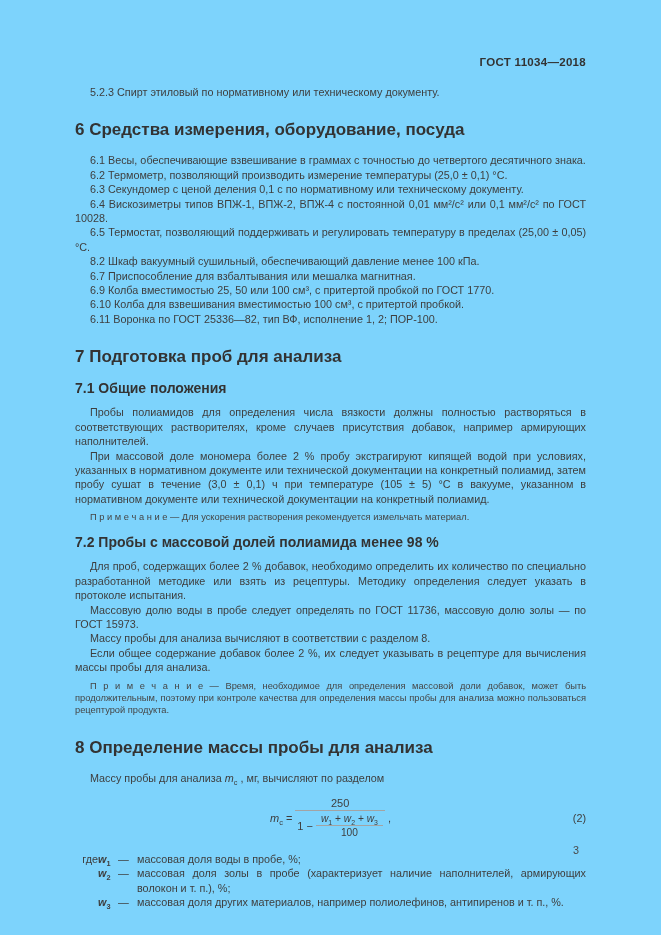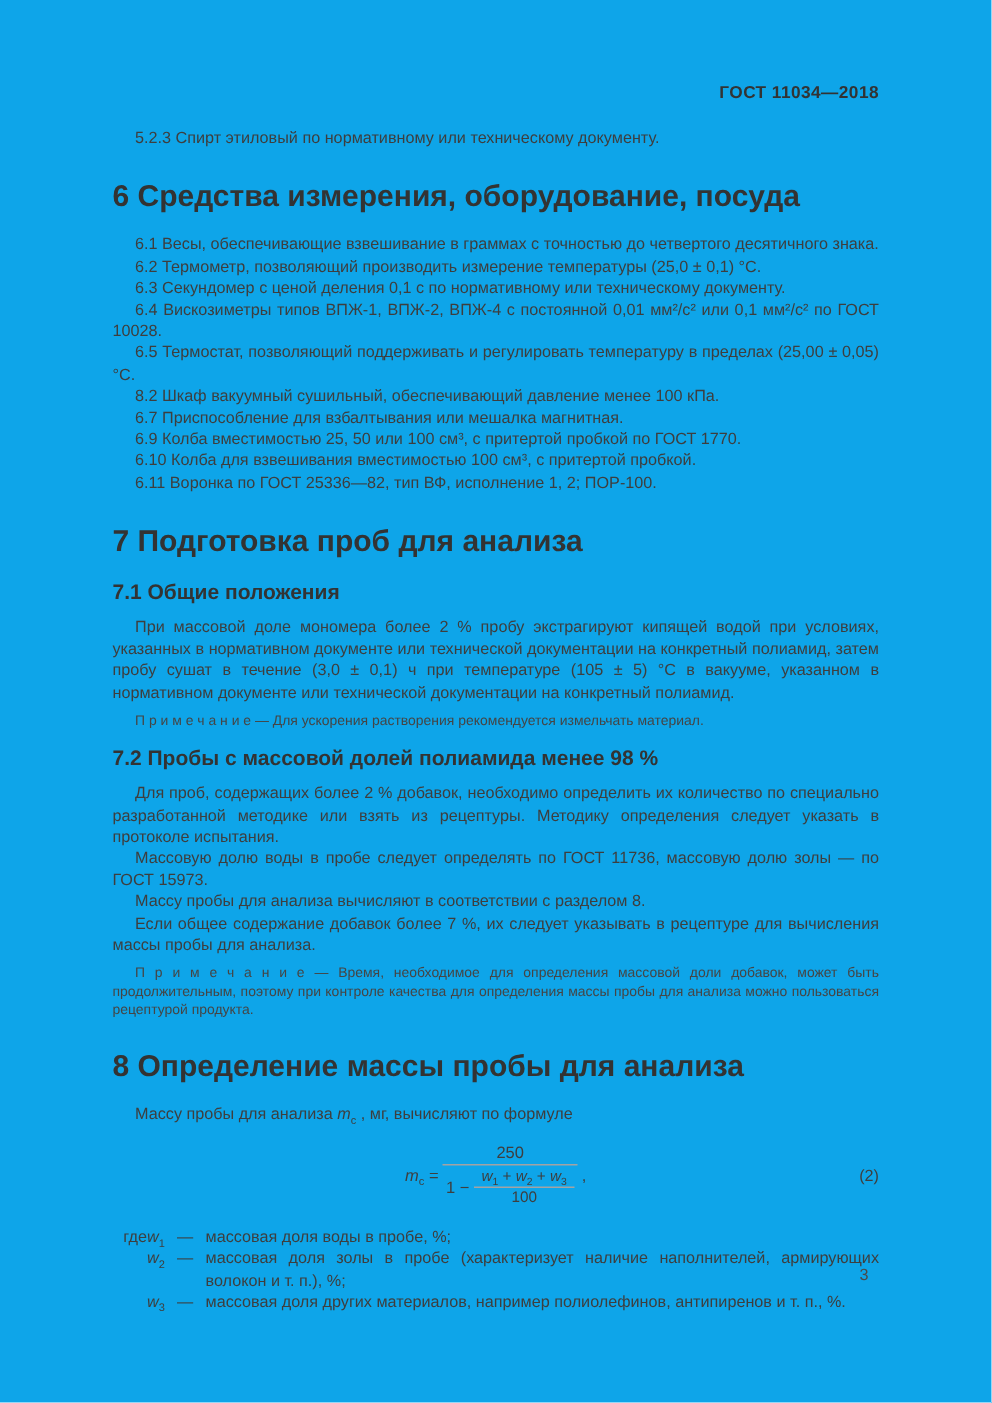--- a/index.html
+++ b/index.html
@@ -1,46 +1,46 @@
 <!DOCTYPE html>
 <html lang="ru"><head>
 <meta charset="utf-8">
 <style>
   html,body{margin:0;padding:0;background:#ffffff;}
   .page{
     position:relative;
     width:661px;height:935px;
-    background:#0ea5e9;
+    background:#7dd3fc;
     font-family:"Liberation Sans",sans-serif;
     color:#3e3e3e;
     overflow:hidden;
   }
   .content{position:absolute;left:75px;top:56px;width:511px;}
   .doc-header{text-align:right;font-weight:bold;font-size:11.5px;color:#333;letter-spacing:0.3px;}
   .list-block{margin-top:17px;}
   p.para{margin:0;text-indent:15px;text-align:justify;font-size:10.8px;line-height:14.4px;}
-  .h1{font-size:20px;font-weight:bold;color:#333;margin:21px 0 13px 0;}
+  .h1{font-size:17px;font-weight:bold;color:#333;margin:21px 0 13px 0;}
   .h2{font-size:14px;font-weight:bold;color:#333;margin:11px 0 9px 0;}
   .note{font-size:9.3px;line-height:12.3px;margin:5px 0 7px 0;text-align:justify;text-indent:15px;color:#454545;}
   sub{font-size:0.68em;line-height:0;}
   i{font-style:italic;}
   
   .formula-block{position:relative;margin:7px 0 8px 0;display:flex;justify-content:center;align-items:center;font-size:11px;min-height:52px;}
   .formula{display:inline-flex;align-items:center;gap:3px;}
   .frac{display:inline-block;text-align:center;vertical-align:middle;}
   .frac .fnum{display:block;border-bottom:1px solid #a3a3a3;padding:0 5px 1px 5px;}
   .frac .fden{display:block;padding-top:1px;}
   .fden-line{display:inline-flex;align-items:center;gap:3px;padding:1px 2px 0 2px;}
   .frac.inner{font-size:10.2px;}
   .formula-number{position:absolute;right:0;top:50%;transform:translateY(-50%);font-size:10.8px;}
   
   .where{margin-top:8px;font-size:10.8px;line-height:14.4px;}
   .where-row{display:flex;}
   .w-gde{width:23px;flex:none;text-align:right;}
-  .w-var{width:20px;flex:none;}
+  .w-var{width:20px;flex:none;font-weight:bold;}
   .w-dash{width:19px;flex:none;}
   .w-text{flex:1;text-align:justify;}
   .pageno{position:absolute;right:82px;bottom:79px;font-size:10.8px;color:#4a4a4a;}
 </style>
 </head>
 <body>
 
 <div class="page">
   <div class="content">
 
@@ -59,32 +59,33 @@
       <p class="para">6.5 Термостат, позволяющий поддерживать и регулировать температуру в пределах (25,00 ± 0,05) °С.</p>
       <p class="para">8.2 Шкаф вакуумный сушильный, обеспечивающий давление менее 100 кПа.</p>
       <p class="para">6.7 Приспособление для взбалтывания или мешалка магнитная.</p>
       <p class="para">6.9 Колба вместимостью 25, 50 или 100 см³, с притертой пробкой по ГОСТ 1770.</p>
       <p class="para">6.10 Колба для взвешивания вместимостью 100 см³, с притертой пробкой.</p>
       <p class="para">6.11 Воронка по ГОСТ 25336—82, тип ВФ, исполнение 1, 2; ПОР-100.</p>
     </div>
 
     <div class="h1">7 Подготовка проб для анализа</div>
     <div class="h2">7.1 Общие положения</div>
+    <p class="para">Пробы полиамидов для определения числа вязкости должны полностью растворяться в соответствующих растворителях, кроме случаев присутствия добавок, например армирующих наполнителей.</p>
     <p class="para">При массовой доле мономера более 2 % пробу экстрагируют кипящей водой при условиях, указанных в нормативном документе или технической документации на конкретный полиамид, затем пробу сушат в течение (3,0 ± 0,1) ч при температуре (105 ± 5) °С в вакууме, указанном в нормативном документе или технической документации на конкретный полиамид.</p>
     <p class="note">П р и м е ч а н и е — Для ускорения растворения рекомендуется измельчать материал.</p>
 
     <div class="h2">7.2 Пробы с массовой долей полиамида менее 98 %</div>
     <p class="para">Для проб, содержащих более 2 % добавок, необходимо определить их количество по специально разработанной методике или взять из рецептуры. Методику определения следует указать в протоколе испытания.</p>
     <p class="para">Массовую долю воды в пробе следует определять по ГОСТ 11736, массовую долю золы — по ГОСТ 15973.</p>
     <p class="para">Массу пробы для анализа вычисляют в соответствии с разделом 8.</p>
-    <p class="para">Если общее содержание добавок более 7 %, их следует указывать в рецептуре для вычисления массы пробы для анализа.</p>
+    <p class="para">Если общее содержание добавок более 2 %, их следует указывать в рецептуре для вычисления массы пробы для анализа.</p>
     <p class="note">П р и м е ч а н и е — Время, необходимое для определения массовой доли добавок, может быть продолжительным, поэтому при контроле качества для определения массы пробы для анализа можно пользоваться рецептурой продукта.</p>
 
     <div class="h1">8 Определение массы пробы для анализа</div>
-    <p class="para"><span>Массу пробы для анализа </span><i>m</i><sub>с</sub><span> , мг, вычисляют по формуле</span></p>
+    <p class="para"><span>Массу пробы для анализа </span><i>m</i><sub>с</sub><span> , мг, вычисляют по разделом</span></p>
 
     <div class="formula-block">
       <div class="formula">
         <span><i>m</i><sub>с</sub></span>
         <span>=</span>
         <span class="frac">
           <span class="fnum">250</span>
           <span class="fden">
             <span class="fden-line">
               <span>1 −</span>

